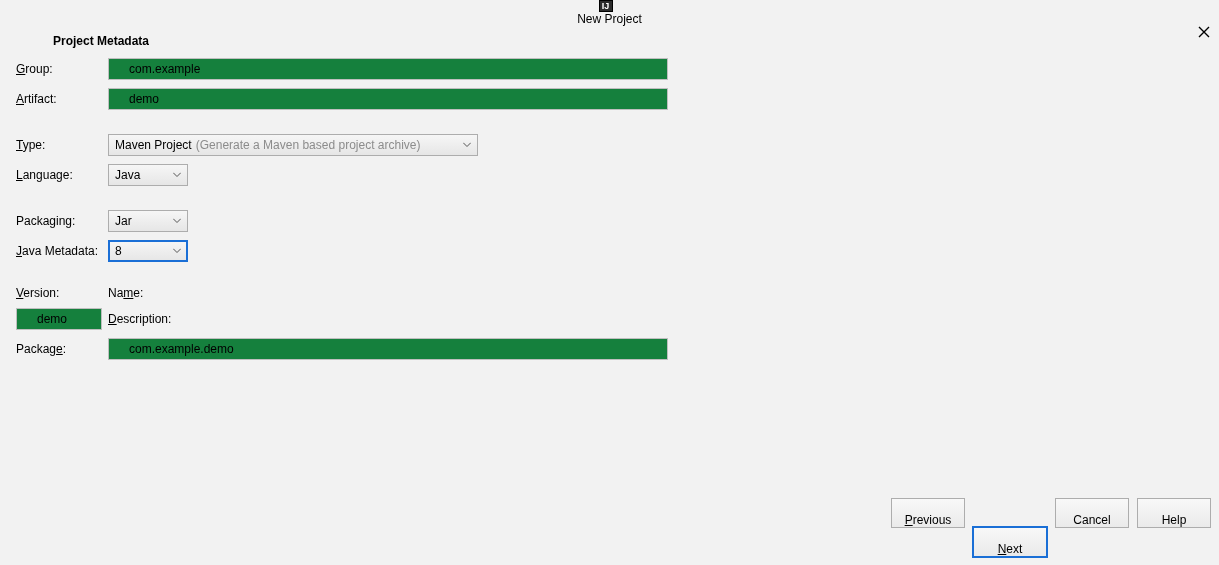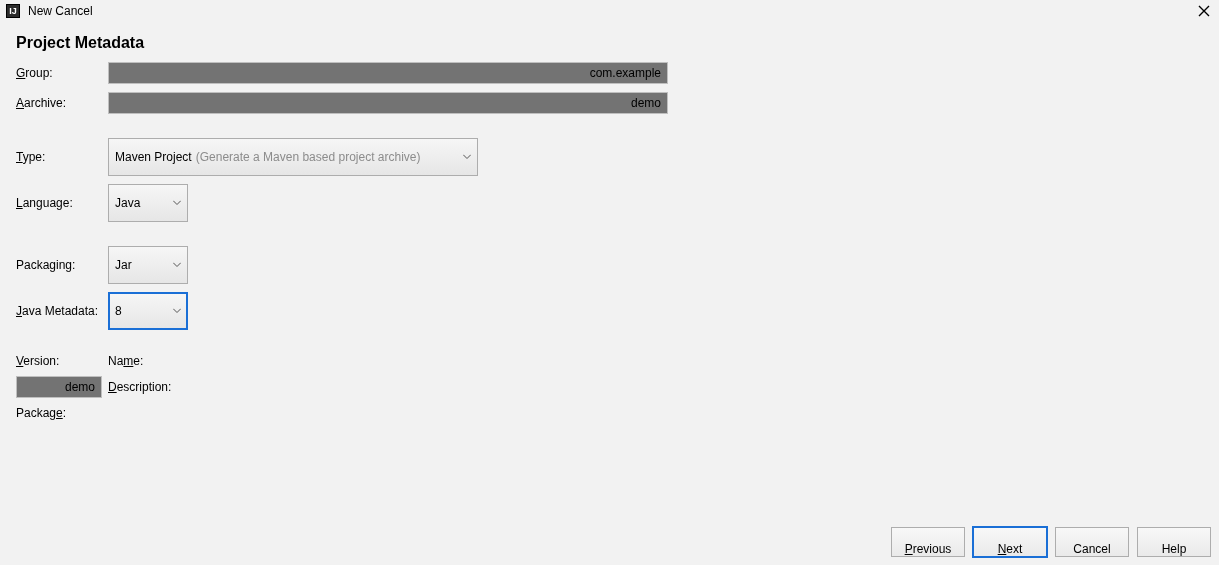--- a/index.html
+++ b/index.html
@@ -12,20 +12,21 @@
     height: 565px;
     overflow: hidden;
     position: relative;
   }
   .titlebar {
     display: flex;
     align-items: center;
     height: 22px;
     padding: 0 6px;
     background: #f2f2f2;
+    flex-direction: column;
   }
   .titlebar .app-icon {
     width: 14px; height: 14px;
     background: #2b2b2b;
     color: #fff;
     font-size: 9px;
     font-weight: bold;
     display: inline-flex;
     align-items: center;
     justify-content: center;
@@ -40,47 +41,47 @@
     align-items: center;
     justify-content: center;
     cursor: pointer;
     font-size: 14px;
   }
   .content {
     padding: 12px 16px;
   }
   .section-title {
     font-weight: bold;
-    font-size: 16px;
+    font-size: 12px;
     margin-bottom: 10px;
+    margin-left: 37px;
   }
   .form {
     display: grid;
     grid-template-columns: 86px 560px;
     column-gap: 6px;
     row-gap: 8px;
     align-items: center;
   }
   .form .row-spacer { grid-column: 1 / span 2; height: 8px; }
   .form label .u { text-decoration: underline; }
   .text-input {
     width: 100%;
     height: 22px;
-    background: #737373;
+    background: #15803d;
     border: 1px solid #bfbfbf;
-    padding: 0 6px;
+    padding: 0 20px;
     font-family: inherit;
     font-size: 12px;
     outline: none;
-    text-align: right;
   }
 
   .combo {
     position: relative;
-    height: 38px;
+    height: 22px;
     background: linear-gradient(#f6f6f6,#e6e6e6);
     border: 1px solid #adadad;
     display: inline-flex;
     align-items: center;
     padding: 0 20px 0 6px;
     cursor: default;
     user-select: none;
   }
   .combo .arrow {
     position: absolute;
@@ -108,44 +109,45 @@
     background: linear-gradient(#f8f8f8,#eaeaea);
     border: 1px solid #adadad;
     font-family: inherit;
     font-size: 12px;
     cursor: pointer;
   }
   .btn .u { text-decoration: underline; }
   .btn-default {
     border: 1px solid #1a6fd6;
     box-shadow: 0 0 0 1px #1a6fd6;
+    margin-top: 29px;
   }
 </style>
 </head>
 <body>
 
 <div class="titlebar">
   <span class="app-icon">IJ</span>
-  <span class="title">New Cancel</span>
+  <span class="title">New Project</span>
   <span class="close">
     <svg width="12" height="12" viewBox="0 0 12 12">
         <path d="M1 1 L11 11 M11 1 L1 11" stroke="#000" stroke-width="1.4"></path>
       </svg>
   </span>
 </div>
 
 <div class="content">
   <div class="section-title">Project Metadata</div>
 
   <div class="form">
 
     <label><span class="u">G</span><span>roup:</span></label>
     <input class="text-input" value="com.example" style="">
 
-    <label><span class="u">A</span><span>archive:</span></label>
+    <label><span class="u">A</span><span>rtifact:</span></label>
     <input class="text-input" value="demo" style="">
 
     <div class="row-spacer"></div>
 
     <label><span class="u">T</span><span>ype:</span></label>
     <div>
       <span class="combo combo-type">
         <span>Maven Project</span>
         <span class="hint">(Generate a Maven based project archive)</span>
         <span class="arrow">
@@ -197,20 +199,21 @@
     <div class="row-spacer"></div>
 
     <label><span class="u">V</span><span>ersion:</span></label>
 
     <label><span>Na</span><span class="u">m</span><span>e:</span></label>
     <input class="text-input" value="demo" style="">
 
     <label><span class="u">D</span><span>escription:</span></label>
 
     <label><span>Packag</span><span class="u">e</span><span>:</span></label>
+    <input class="text-input" value="com.example.demo" style="">
 
   </div>
 </div>
 
 <div class="button-bar">
   <button class="btn"><span class="u">P</span><span>revious</span></button>
   <button class="btn btn-default"><span class="u">N</span><span>ext</span></button>
   <button class="btn"><span>Cancel</span></button>
   <button class="btn"><span>Help</span></button>
 </div>

